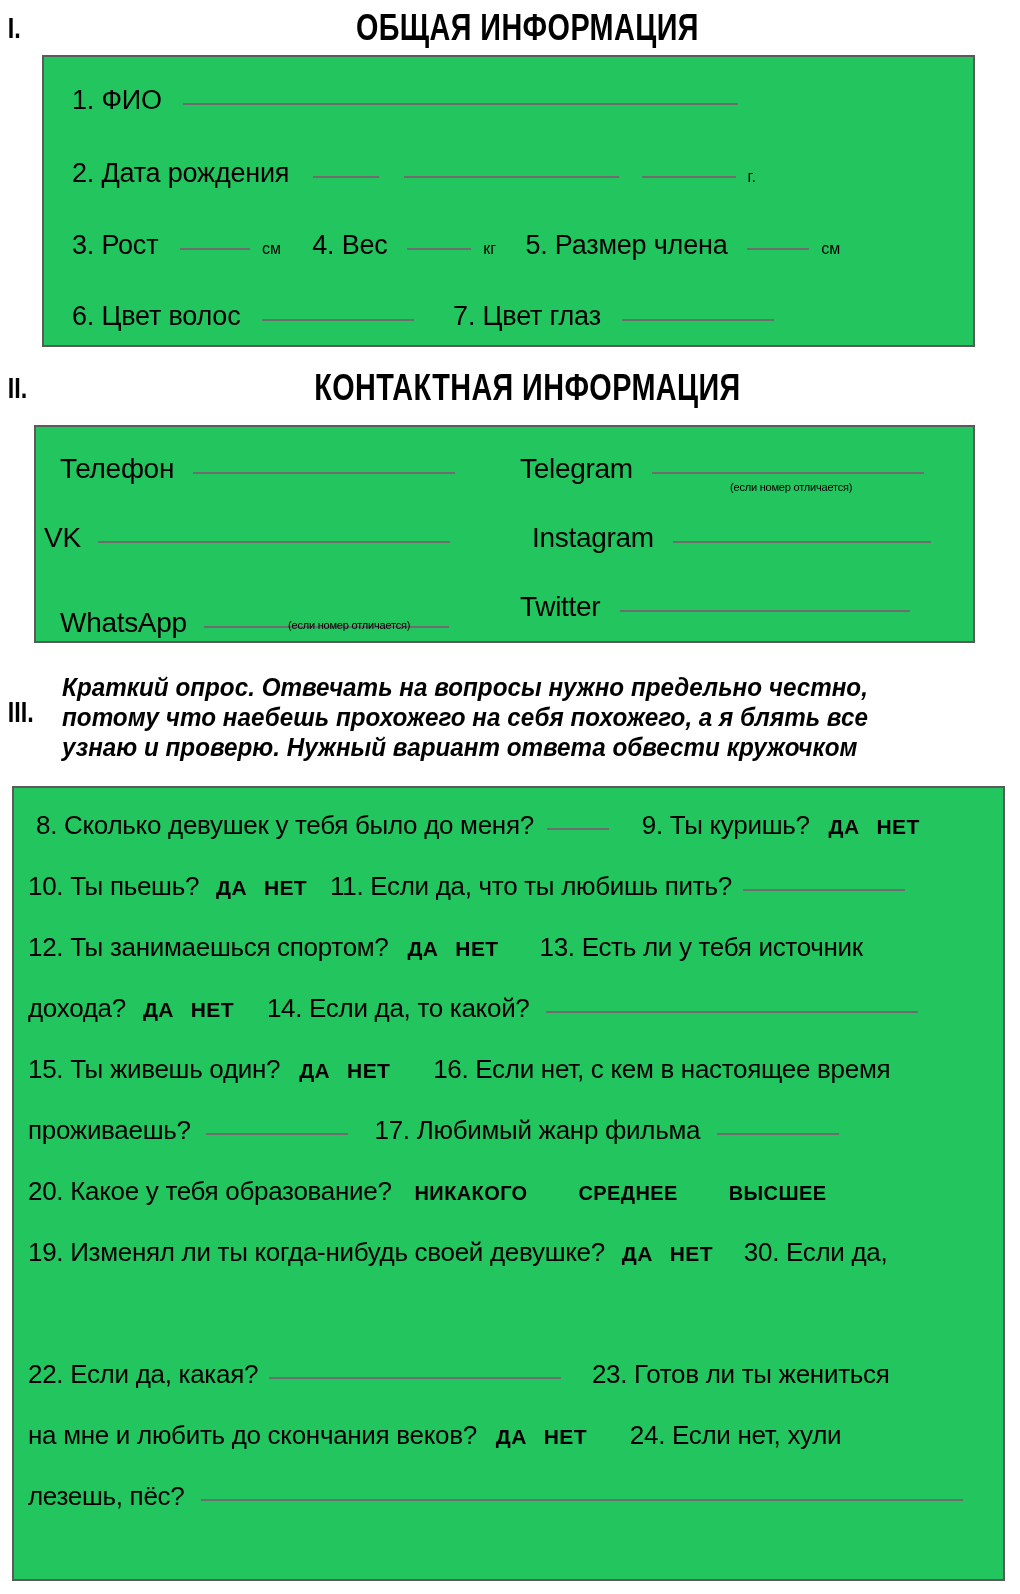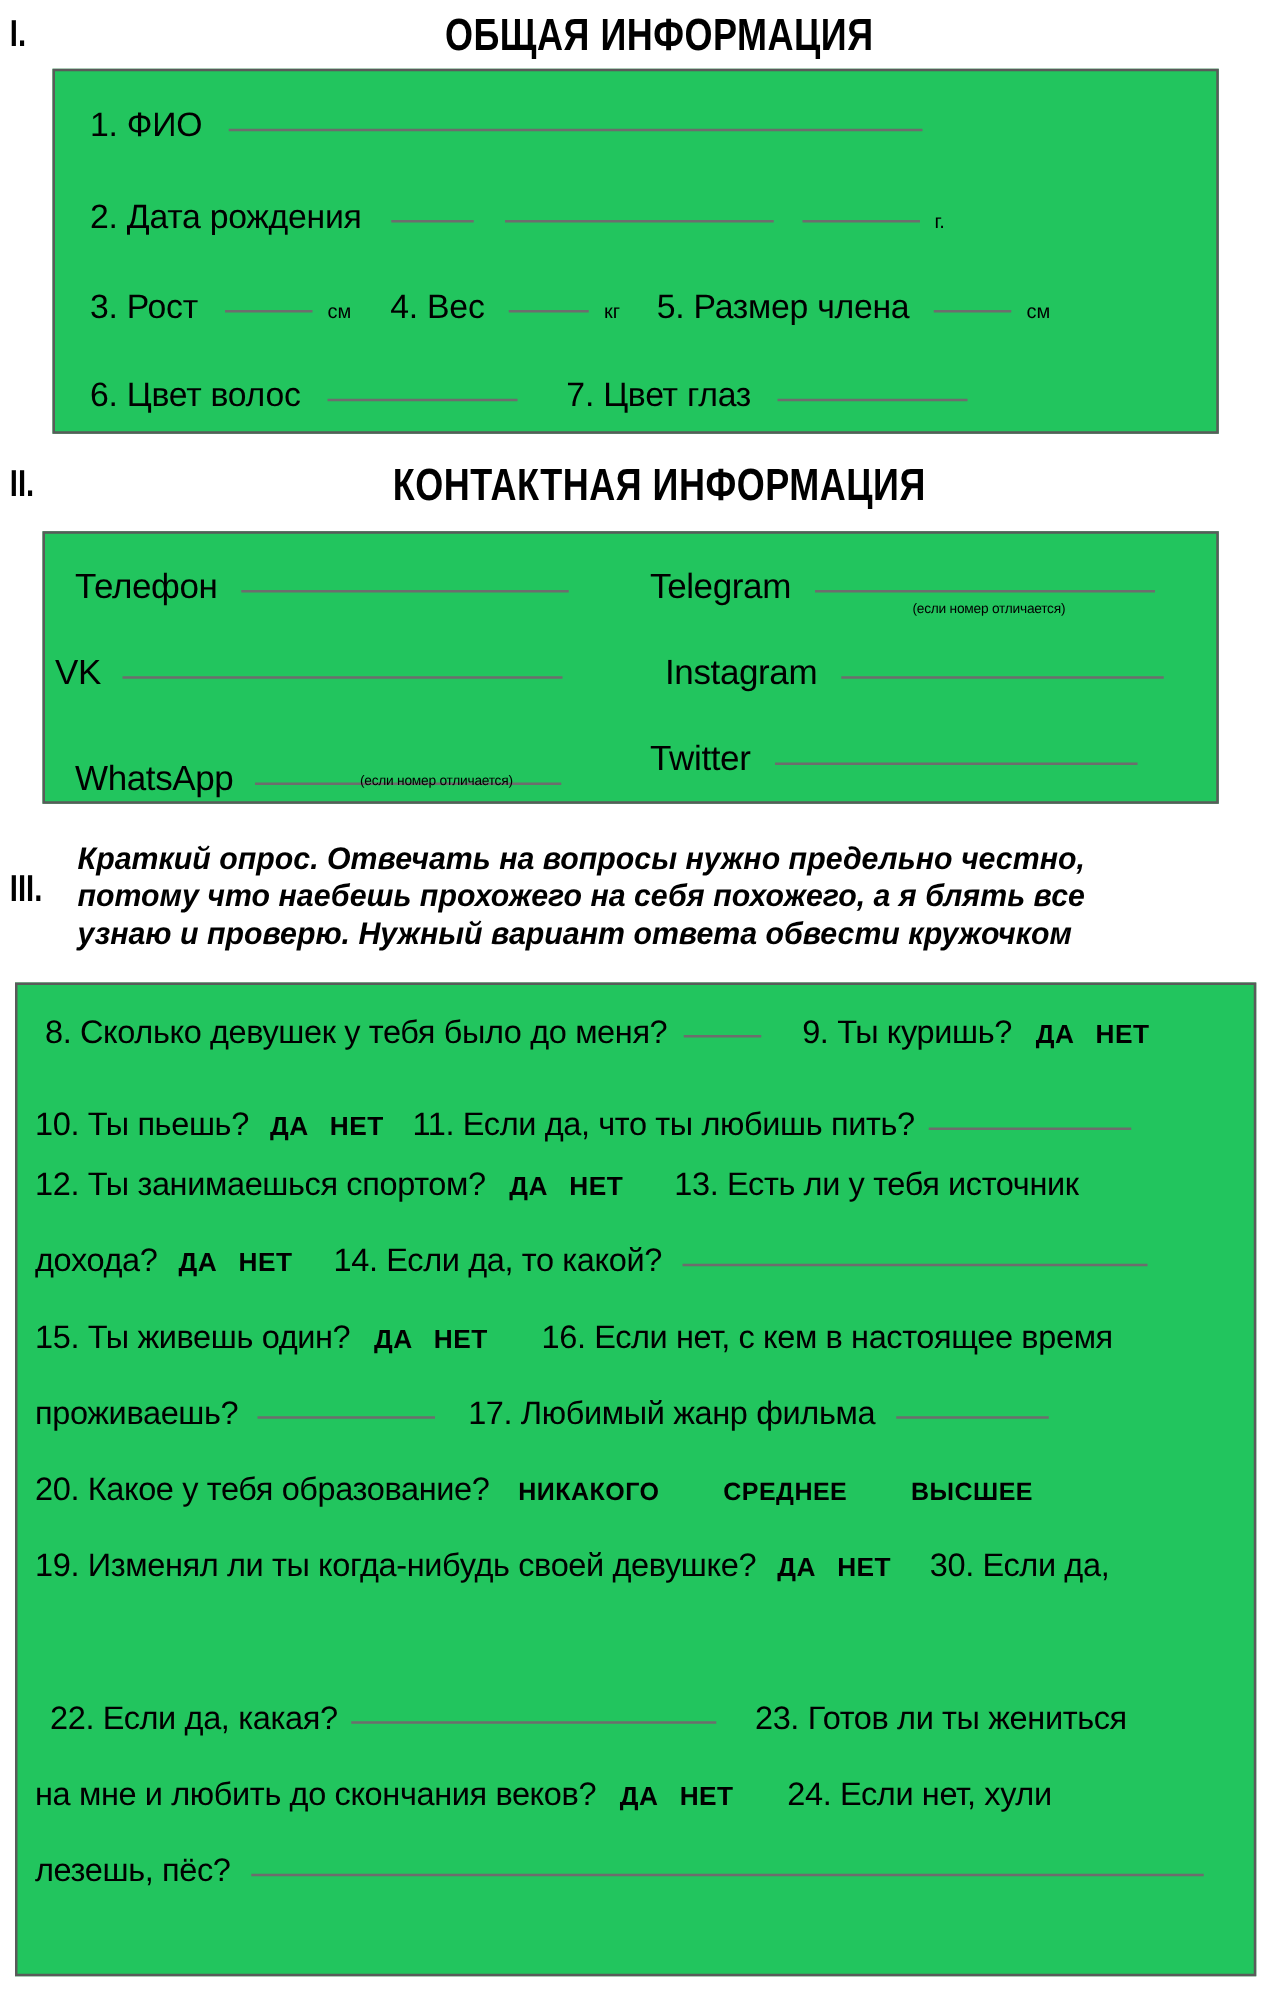--- a/index.html
+++ b/index.html
@@ -212,21 +212,21 @@
 <div class="box" style="left:12px; top:786px; width:993px; height:795px;">
 
   <div class="q" style="left:22px; top:24px;">
     <span>8. Сколько девушек у тебя было до меня?</span>
     <span class="blank" style="width:62px; margin-left:6px;"></span>
     <span style="margin-left:26px;">9. Ты куришь?</span>
     <span class="yn" style="margin-left:12px;">ДА</span>
     <span class="yn" style="margin-left:10px;">НЕТ</span>
   </div>
 
-  <div class="q" style="left:14px; top:98px;">
+  <div class="q" style="left:14px; top:85px;">
     <span>10. Ты пьешь?</span>
     <span class="yn" style="margin-left:10px;">ДА</span>
     <span class="yn" style="margin-left:10px;">НЕТ</span>
     <span style="margin-left:16px;">11. Если да, что ты любишь пить?</span>
     <span class="blank" style="width:162px; margin-left:4px;"></span>
   </div>
 
   <div class="q" style="left:14px; top:146px;">
     <span>12. Ты занимаешься спортом?</span>
     <span class="yn" style="margin-left:12px;">ДА</span>
@@ -264,21 +264,21 @@
   </div>
 
   <div class="q" style="left:14px; top:451px;">
     <span>19. Изменял ли ты когда-нибудь своей девушке?</span>
     <span class="yn" style="margin-left:10px;">ДА</span>
     <span class="yn" style="margin-left:10px;">НЕТ</span>
     <span style="margin-left:24px;">30. Если да,</span>
   </div>
 
 
-  <div class="q" style="left:26px; top:573px;">
+  <div class="q" style="left:14px; top:573px;">
     <span>22. Если да, какая?</span>
     <span class="blank" style="width:292px; margin-left:4px;"></span>
     <span style="margin-left:24px;">23. Готов ли ты жениться</span>
   </div>
 
   <div class="q" style="left:14px; top:634px;">
     <span>на мне и любить до скончания веков?</span>
     <span class="yn" style="margin-left:12px;">ДА</span>
     <span class="yn" style="margin-left:10px;">НЕТ</span>
     <span style="margin-left:36px;text-align:right;">24. Если нет, хули</span>

